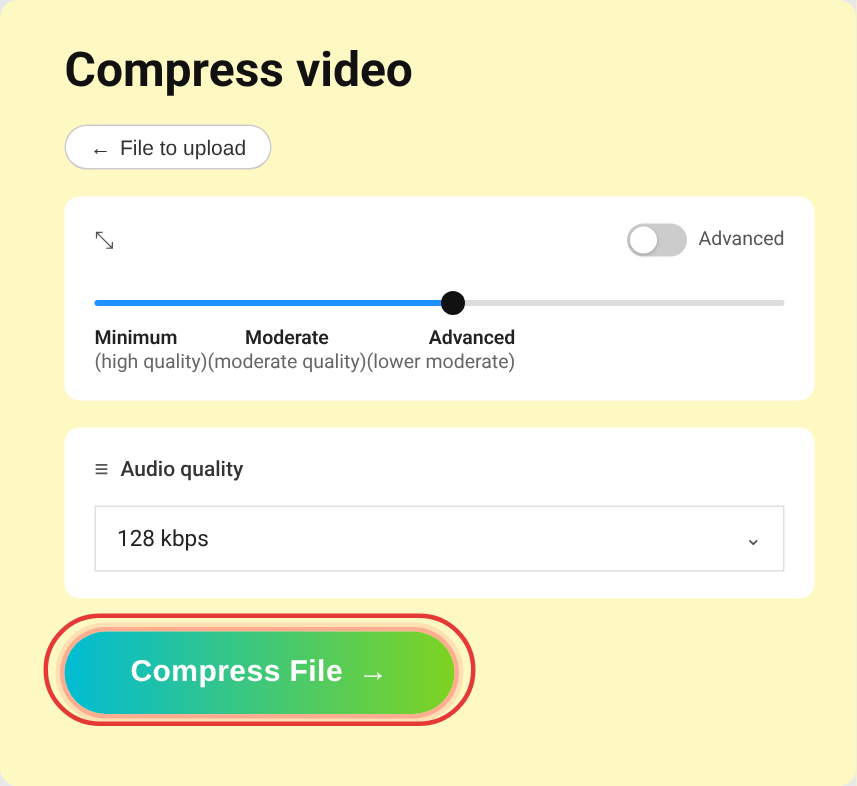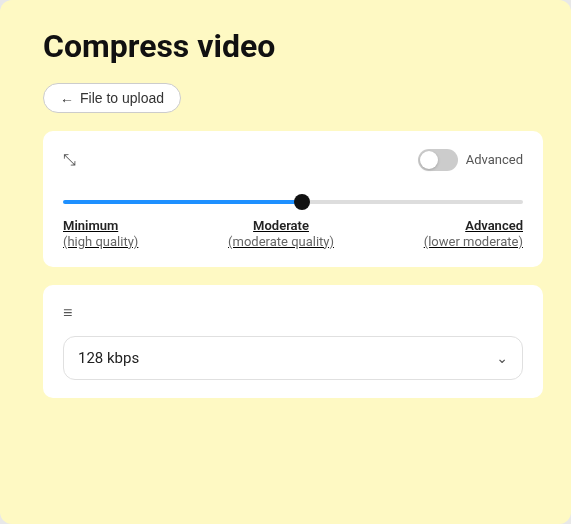--- a/index.html
+++ b/index.html
@@ -139,23 +139,21 @@
       width: 16px;
       height: 16px;
       background: #111;
       border-radius: 50%;
       cursor: pointer;
       border: none;
     }
 
     .slider-labels {
       display: flex;
-      justify-content: space-between;
       margin-top: 10px;
-      text-decoration: underline;
     }
 
     .slider-label-item {
       display: flex;
       flex-direction: column;
       gap: 1px;
     }
 
     .slider-label-item:nth-child(2) {
       align-items: center;
@@ -176,21 +174,21 @@
       color: #666;
     }
 
     
     .dropdown {
       display: flex;
       align-items: center;
       justify-content: space-between;
       padding: 12px 14px;
       border: 1.5px solid #e0e0e0;
-      border-radius: 12px;
+      border-radius: 0;
       cursor: pointer;
       background: #fff;
     }
 
     .dropdown-value {
       font-size: 15px;
       color: #222;
     }
 
     .dropdown-arrow {
@@ -280,21 +278,28 @@
           <span class="label-sub">(lower moderate)</span>
         </div>
       </div>
     </div>
   </div>
 
   <div class="section-card">
     <div class="section-header">
       <div class="section-title">
         <span class="section-icon">≡</span>
+        <span>Audio quality</span>
       </div>
     </div>
     <div class="dropdown">
       <span class="dropdown-value">128 kbps</span>
       <span class="dropdown-arrow">⌄</span>
     </div>
   </div>
 
+  <div class="compress-btn-wrapper">
+    <button class="compress-btn">
+      <span>Compress File</span>
+      <span class="btn-arrow">→</span>
+    </button>
+  </div>
 </div>
 
 </body></html>

